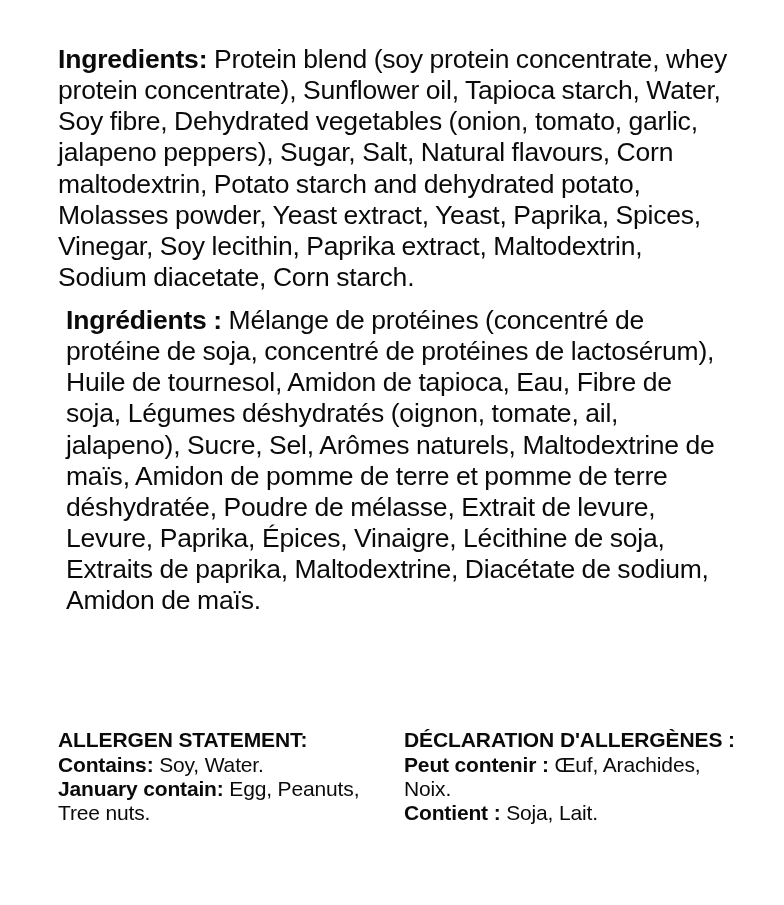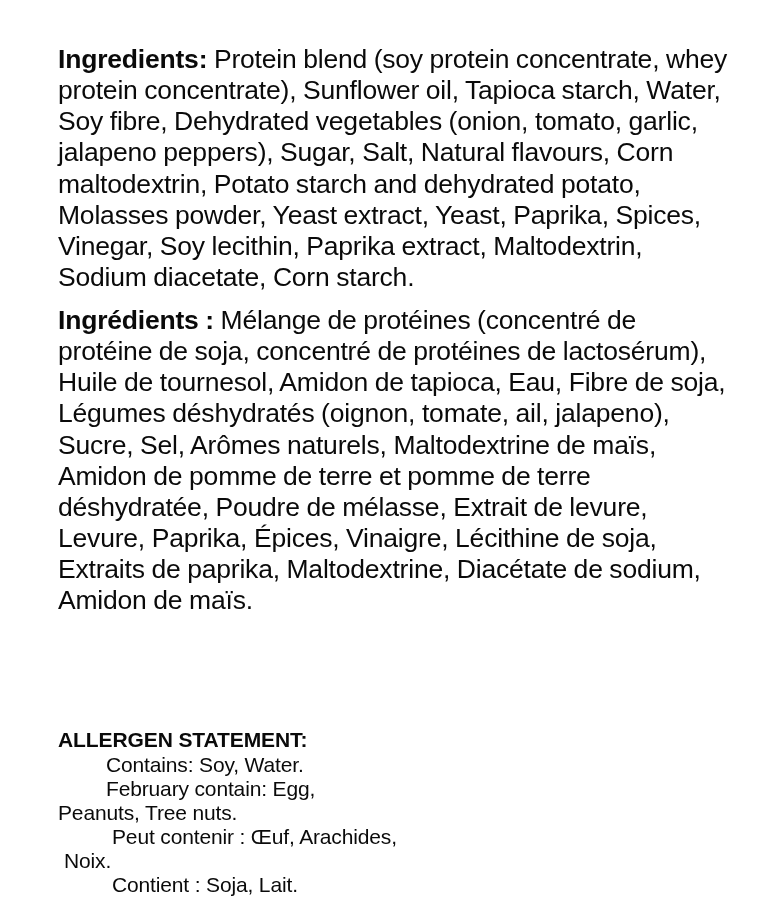--- a/index.html
+++ b/index.html
@@ -29,29 +29,29 @@
     text-align: left;
     word-spacing: -0.5px;
   }
   .ingredients-block .heading {
     font-weight: 700;
   }
   .block-en {
     margin: 0 0 12px 0;
   }
   .block-fr {
-    margin: 0;
+    margin: 8px;
   }
   .allergen-area {
     position: absolute;
     left: 58px;
     right: 46px;
     top: 728px;
     display: flex;
-    flex-direction: column;
+    flex-direction: row;
     gap: 0px;
   }
   .allergen-col {
     width: 50%;
     box-sizing: border-box;
   }
   .allergen-col.fr {
     padding-left: 6px;
   }
   .allergen-title {
@@ -61,41 +61,41 @@
     letter-spacing: -0.1px;
     margin: 0 0 1px 0;
   }
   .allergen-line {
     font-size: 21px;
     line-height: 1.14;
     letter-spacing: -0.15px;
     margin: 0;
   }
   .allergen-line b {
-    font-weight: 400;
-    margin-left: 48px;
+    font-weight: 700;
   }
 </style>
 </head>
 <body>
 
 <div class="label">
 
   <p class="ingredients-block block-en"><span class="heading">Ingredients:</span><span> Protein blend (soy protein concentrate, whey protein concentrate), Sunflower oil, Tapioca starch, Water, Soy fibre, Dehydrated vegetables (onion, tomato, garlic, jalapeno peppers), Sugar, Salt, Natural flavours, Corn maltodextrin, Potato starch and dehydrated potato, Molasses powder, Yeast extract, Yeast, Paprika, Spices, Vinegar, Soy lecithin, Paprika extract, Maltodextrin, Sodium diacetate, Corn starch.</span></p>
 
   <p class="ingredients-block block-fr"><span class="heading">Ingrédients :</span><span> Mélange de protéines (concentré de protéine de soja, concentré de protéines de lactosérum), Huile de tournesol, Amidon de tapioca, Eau, Fibre de soja, Légumes déshydratés (oignon, tomate, ail, jalapeno), Sucre, Sel, Arômes naturels, Maltodextrine de maïs, Amidon de pomme de terre et pomme de terre déshydratée, Poudre de mélasse, Extrait de levure, Levure, Paprika, Épices, Vinaigre, Lécithine de soja, Extraits de paprika, Maltodextrine, Diacétate de sodium, Amidon de maïs.</span></p>
 
   <div class="allergen-area">
 
     <div class="allergen-col en">
       <p class="allergen-title">ALLERGEN STATEMENT:</p>
       <p class="allergen-line"><b>Contains:</b><span> Soy, Water.</span></p>
-      <p class="allergen-line"><b>February contain:</b><span> Egg, Peanuts, Tree nuts.</span></p>
+      <p class="allergen-line"><b>January contain:</b><span> Egg, Peanuts, Tree nuts.</span></p>
     </div>
 
     <div class="allergen-col fr">
+      <p class="allergen-title">DÉCLARATION D'ALLERGÈNES :</p>
       <p class="allergen-line"><b>Peut contenir :</b><span> Œuf, Arachides, Noix.</span></p>
       <p class="allergen-line"><b>Contient :</b><span> Soja, Lait.</span></p>
     </div>
 
   </div>
 
 </div>
 
 </body></html>

